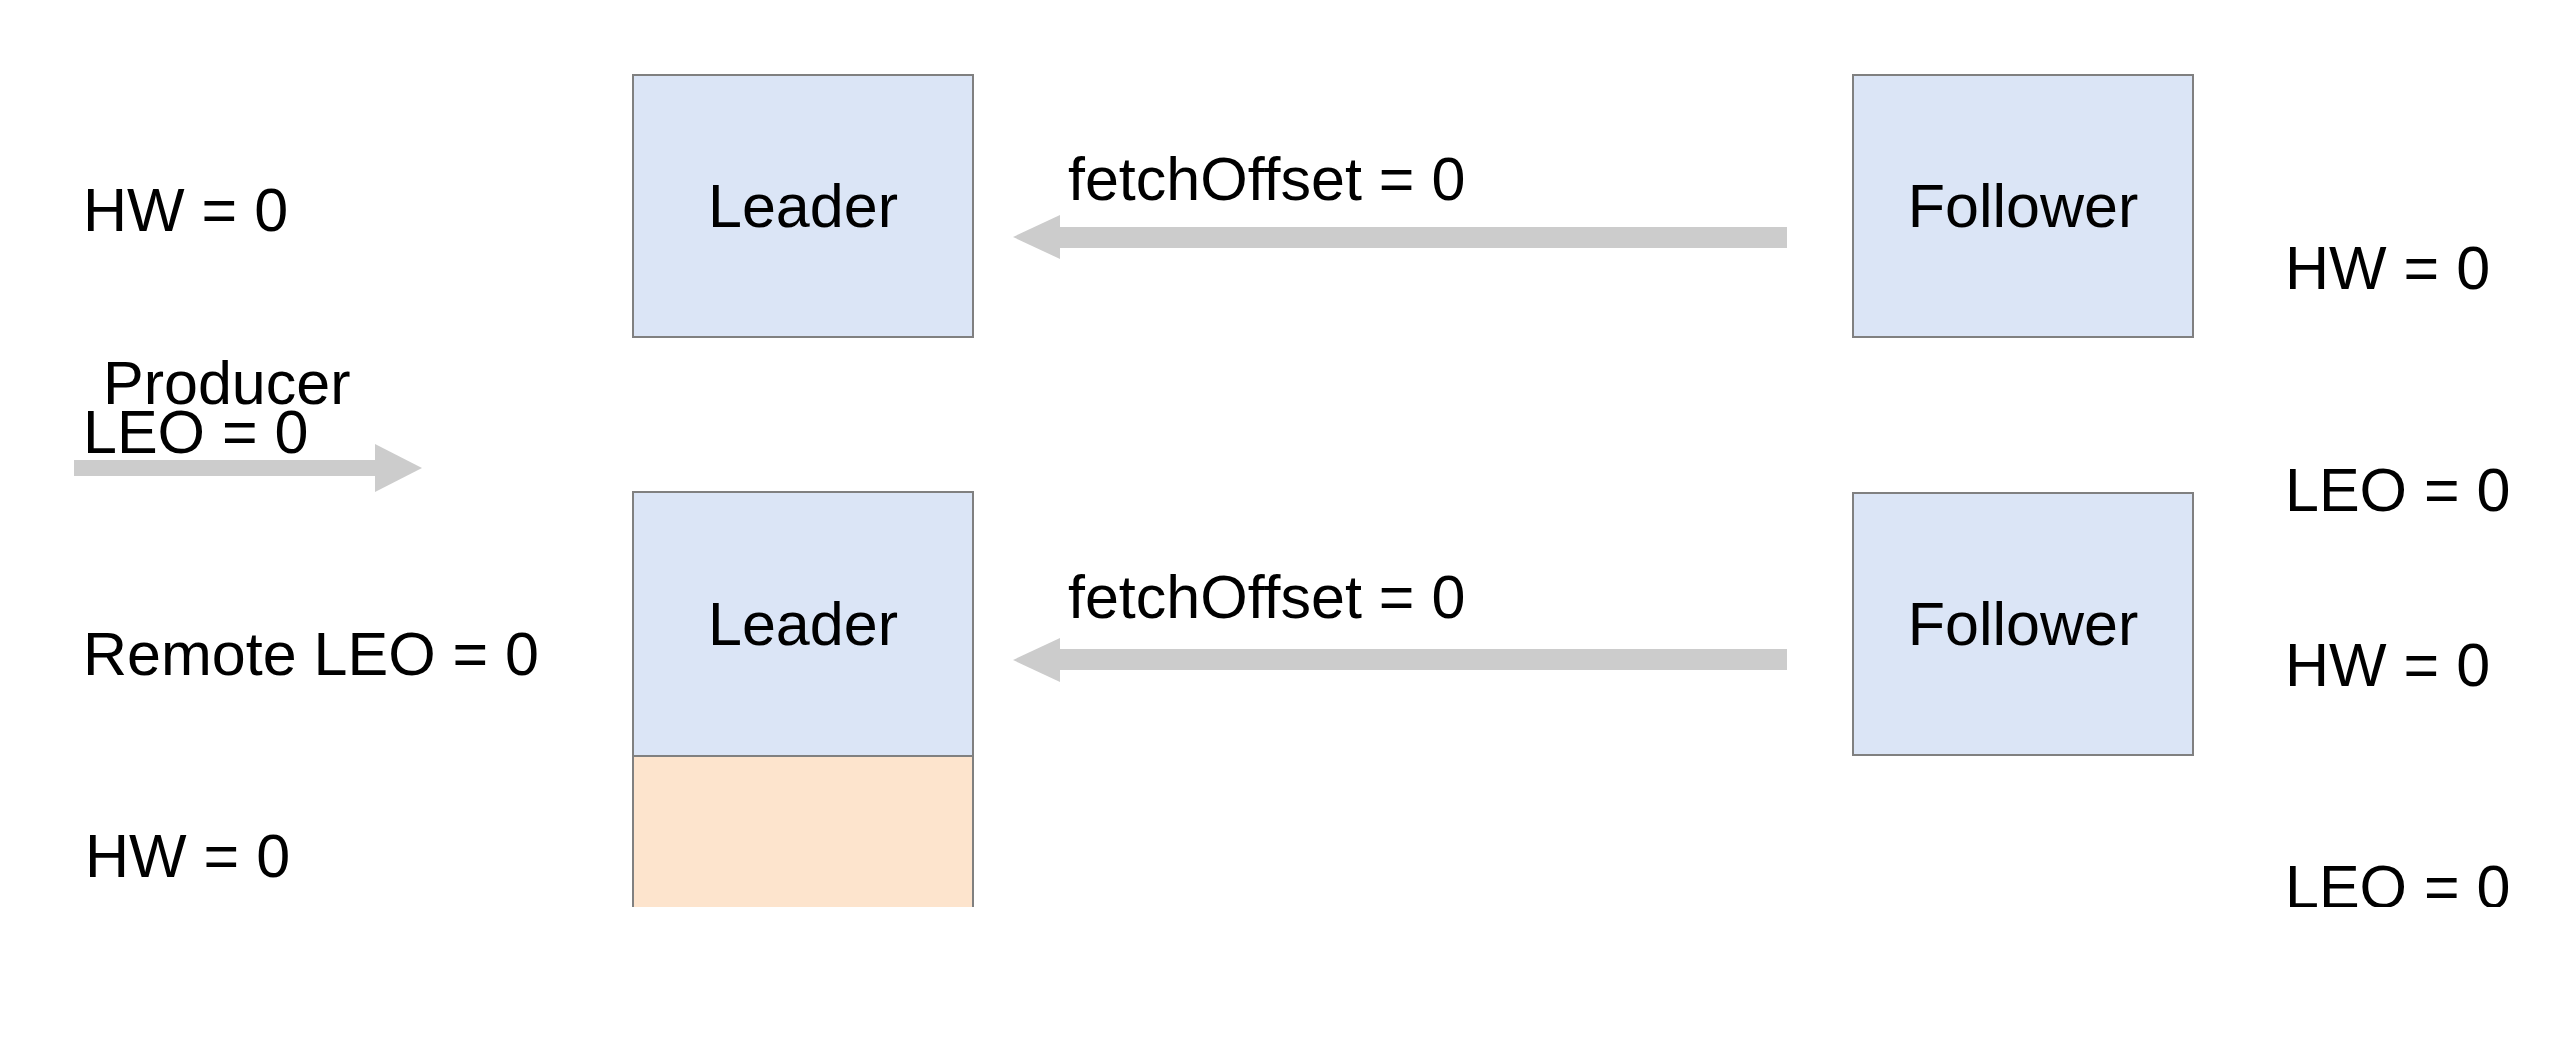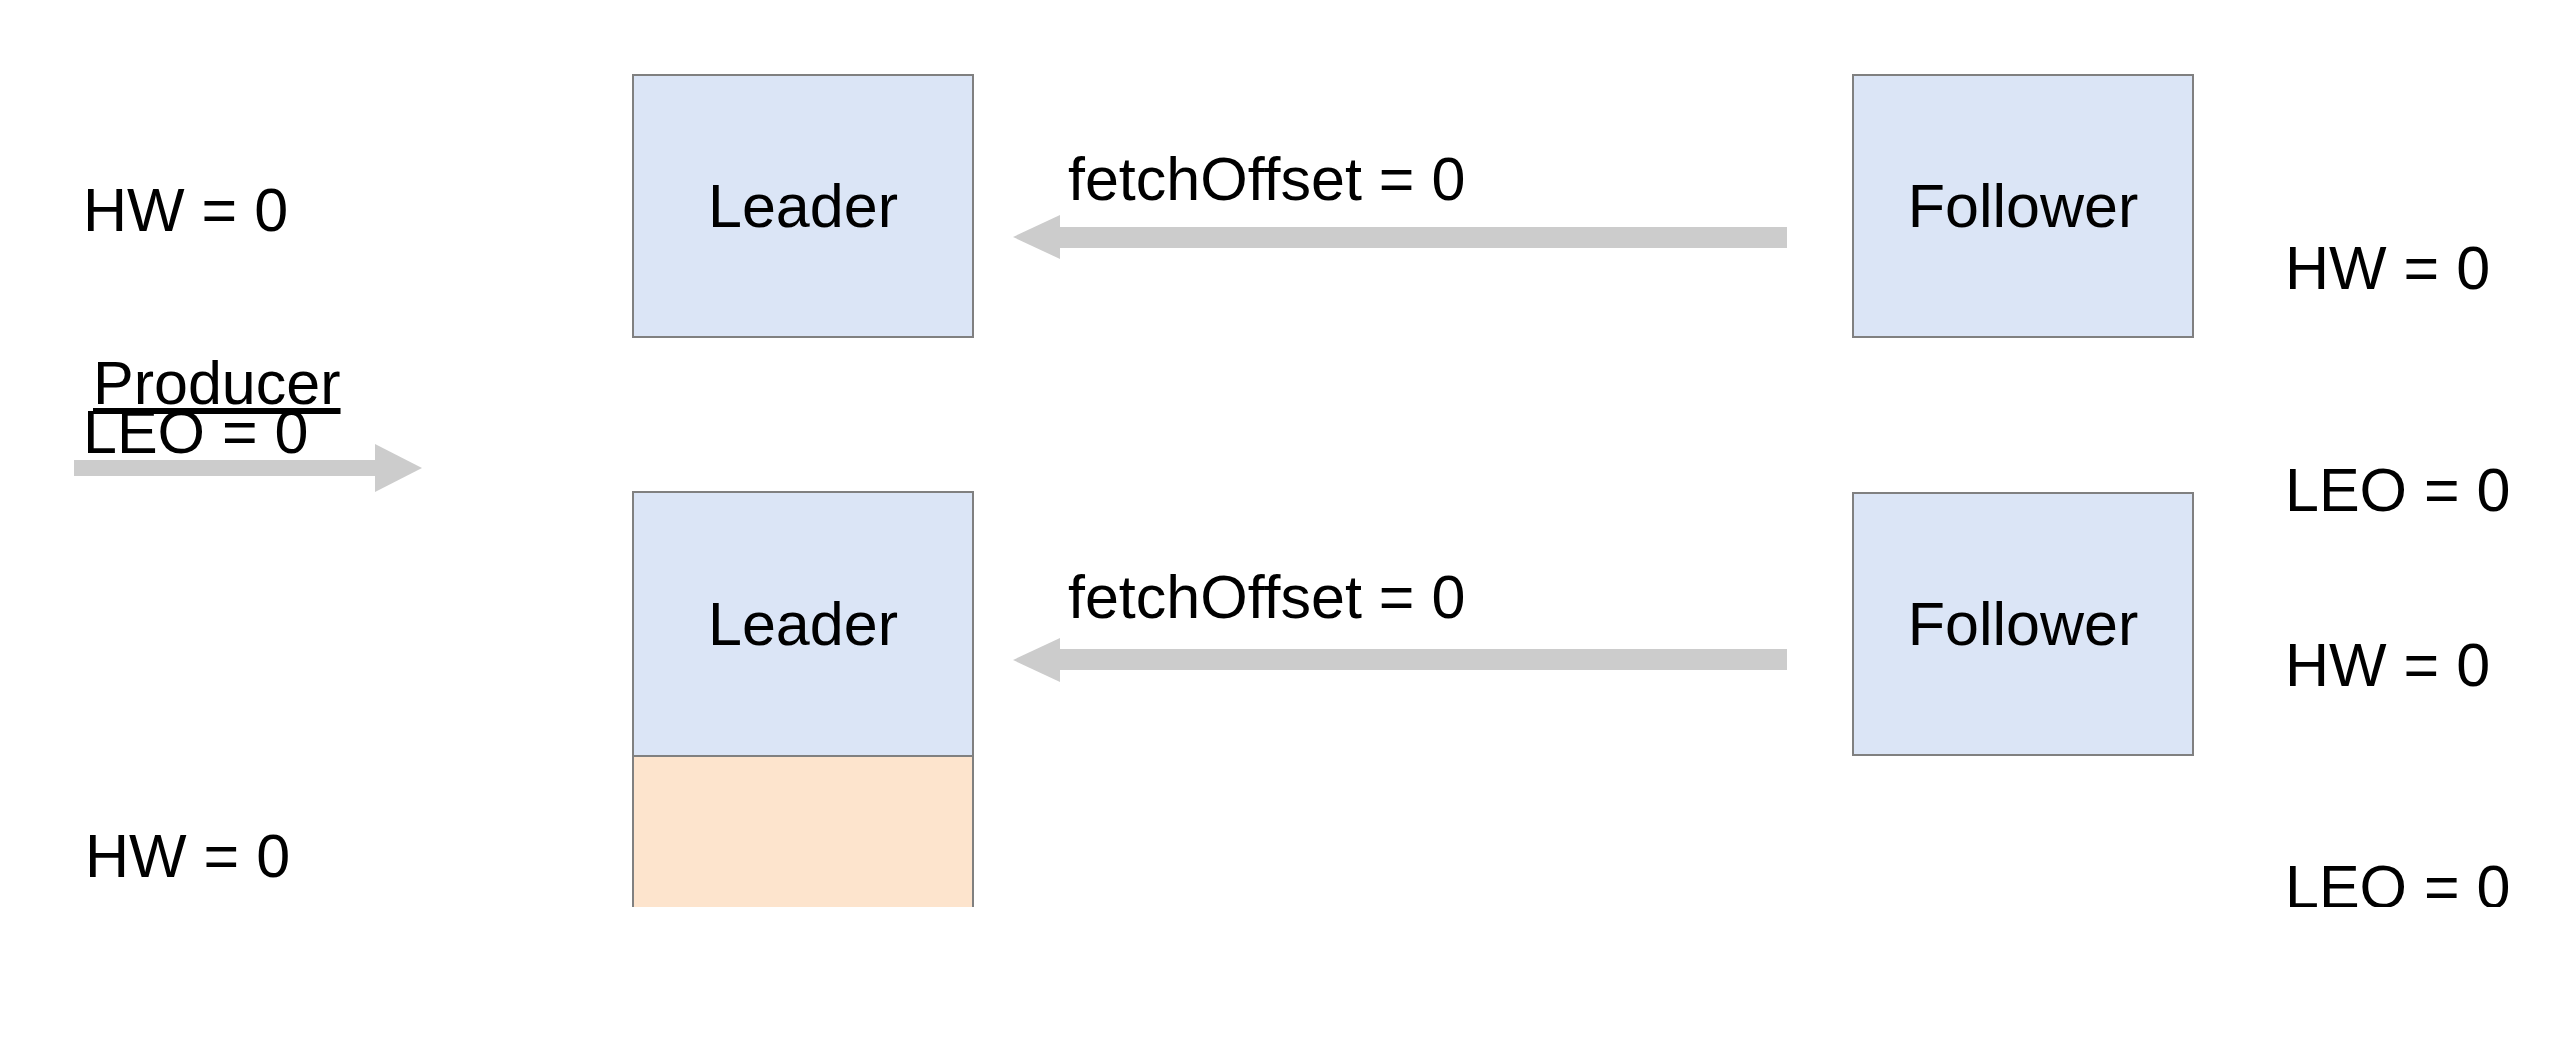--- a/index.html
+++ b/index.html
@@ -76,41 +76,42 @@
   }
 </style>
 </head>
 <body>
 
 <div id="canvas">
 
   <div class="txt" style="left:83px; top:24.6px;">
     <div>HW = 0</div>
     <div>LEO = 0</div>
+    <div>Remote LEO = 0</div>
   </div>
 
   <div class="box" style="left:632px; top:74px; width:342px; height:264px;">
     <span>Leader</span>
   </div>
 
   <div class="center-label" style="left:1068px; top:144px; width:655px;">fetchOffset = 0</div>
 
   <div class="head-left" style="left:1013px; top:215px;"></div>
   <div class="shaft" style="left:1060px; top:227px; width:727px; height:21px;"></div>
 
   <div class="box" style="left:1852px; top:74px; width:342px; height:264px;">
     <span>Follower</span>
   </div>
 
   <div class="txt" style="left:2285px; top:83px;">
     <div>HW = 0</div>
     <div>LEO = 0</div>
   </div>
 
-  <div class="txt" style="left:93px; top:346px;text-decoration:underline;">Producer</div>
+  <div class="txt" style="left:103px; top:346px;">Producer</div>
   <div class="shaft" style="left:74px; top:460px; width:305px; height:16.4px;"></div>
   <div class="head-right" style="left:375px; top:444px;"></div>
 
   <div class="txt" style="left:85px; top:671px;">
     <div>HW = 0</div>
     <div>Remote LEO = 0</div>
   </div>
 
   <div class="split-box" style="left:632px; top:491px; width:342px; height:491px;">
     <div class="section-blue">

